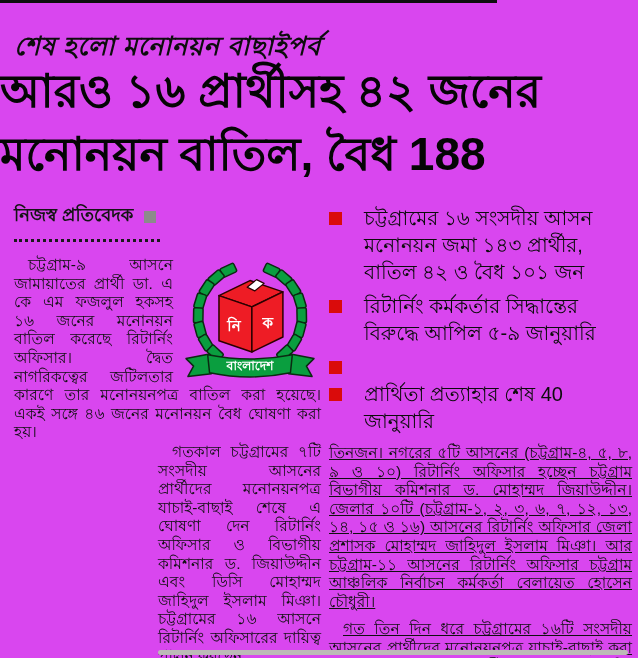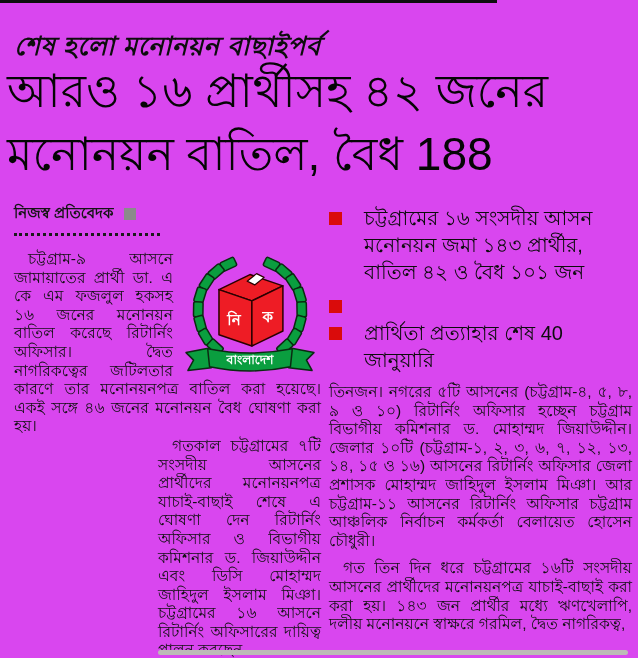--- a/index.html
+++ b/index.html
@@ -17,32 +17,32 @@
   .top-rule {
     position:absolute; left:0; top:0;
     width:497px; height:3px; background:#0e0e0e;
   }
   .kicker {
     position:absolute; left:14px; top:26px;
     font-size:26px; font-weight:bold; font-style:italic;
     letter-spacing:0.5px; color:#0d0d0d; white-space:nowrap;
   }
   .headline {
-    position:absolute; left:7px; top:60px; width:628px;
-    font-size:46px; font-weight:normal; line-height:63px;
+    position:absolute; left:0; top:60px; width:628px;
+    font-size:46px; font-weight:bold; line-height:63px;
     color:#050505; letter-spacing:0px;
   }
   .headline .hl-line { display:block; white-space:nowrap; }
 
   
   .col-left {
     position:absolute; left:14px; top:201px; width:307px;
   }
   .byline {
-    font-size:15px; font-weight:bold; color:#141414;
+    font-size:18px; font-weight:bold; color:#141414;
     display:flex; align-items:center; gap:11px;
   }
   .byline-square {
     width:12px; height:12px; background:#8b8b8b; display:inline-block;
   }
   .dotted-rule {
     width:146px; height:4px; margin-top:6px;
     border-bottom:3px dotted #1a1a1a;
   }
   .para {
@@ -64,21 +64,21 @@
   }
   .highlight-list { list-style:none; }
   .highlight-item {
     display:flex; gap:22px; margin-bottom:7px;
     font-size:20px; line-height:27px; color:#0c0c0c;
   }
   .bullet-square {
     flex:0 0 13px; width:13px; height:13px; margin-top:7px;
     background:#da0b0b;
   }
-  .col-right .para { margin-top:9px; }
+  .col-right .para { margin-top:9px;text-decoration:underline; }
 
   .bottom-rule {
     position:absolute; left:158px; top:650px;
     width:470px; height:5px; background:#bcbab7; border-radius:3px;
   }
 </style>
 </head>
 <body>
 
 <div class="page">
@@ -177,20 +177,24 @@
   </div>
 
   <div class="col-right">
     <ul class="highlight-list">
       <li class="highlight-item">
         <span class="bullet-square"></span>
         <span>চট্টগ্রামের ১৬ সংসদীয় আসন মনোনয়ন জমা ১৪৩ প্রার্থীর, বাতিল ৪২ ও বৈধ ১০১ জন</span>
       </li>
       <li class="highlight-item">
         <span class="bullet-square"></span>
+        <span>রিটার্নিং কর্মকর্তার সিদ্ধান্তের বিরুদ্ধে আপিল ৫-৯ জানুয়ারি</span>
+      </li>
+      <li class="highlight-item">
+        <span class="bullet-square"></span>
       </li>
       <li class="highlight-item">
         <span class="bullet-square"></span>
         <span>প্রার্থিতা প্রত্যাহার শেষ 40 জানুয়ারি</span>
       </li>
     </ul>
 
     <p class="para">তিনজন। নগরের ৫টি আসনের (চট্টগ্রাম-৪, ৫, ৮, ৯ ও ১০) রিটার্নিং অফিসার হচ্ছেন চট্টগ্রাম বিভাগীয় কমিশনার ড. মোহাম্মদ জিয়াউদ্দীন। জেলার ১০টি (চট্টগ্রাম-১, ২, ৩, ৬, ৭, ১২, ১৩, ১৪, ১৫ ও ১৬) আসনের রিটার্নিং অফিসার জেলা প্রশাসক মোহাম্মদ জাহিদুল ইসলাম মিঞা। আর চট্টগ্রাম-১১ আসনের রিটার্নিং অফিসার চট্টগ্রাম আঞ্চলিক নির্বাচন কর্মকর্তা বেলায়েত হোসেন চৌধুরী।</p>
     <p class="para indent">গত তিন দিন ধরে চট্টগ্রামের ১৬টি সংসদীয় আসনের প্রার্থীদের মনোনয়নপত্র যাচাই-বাছাই করা করা হয়। ১৪৩ জন প্রার্থীর মধ্যে ঋণখেলাপি, দলীয় মনোনয়নে স্বাক্ষরে গরমিল, দ্বৈত নাগরিকত্ব,</p>
 

